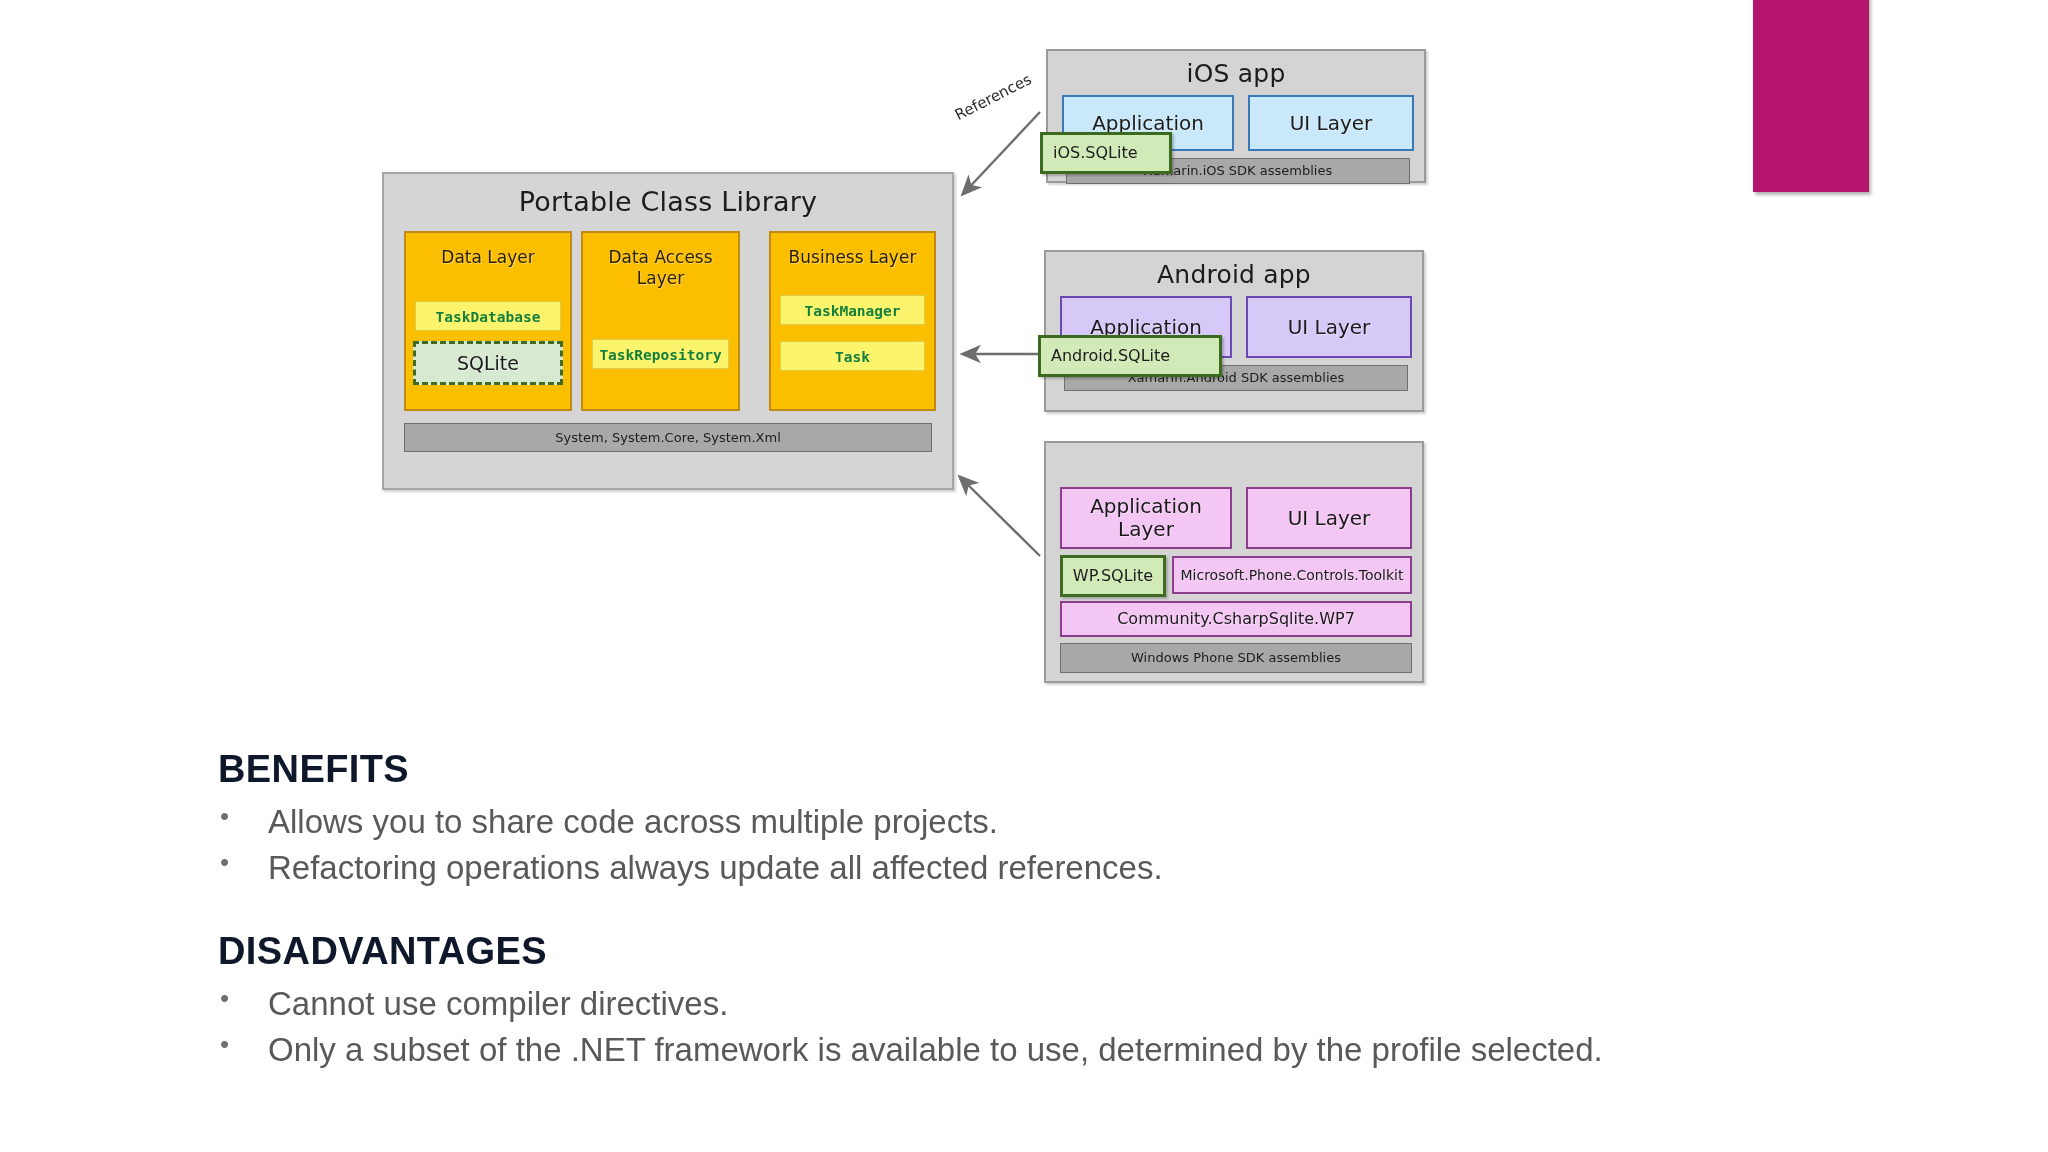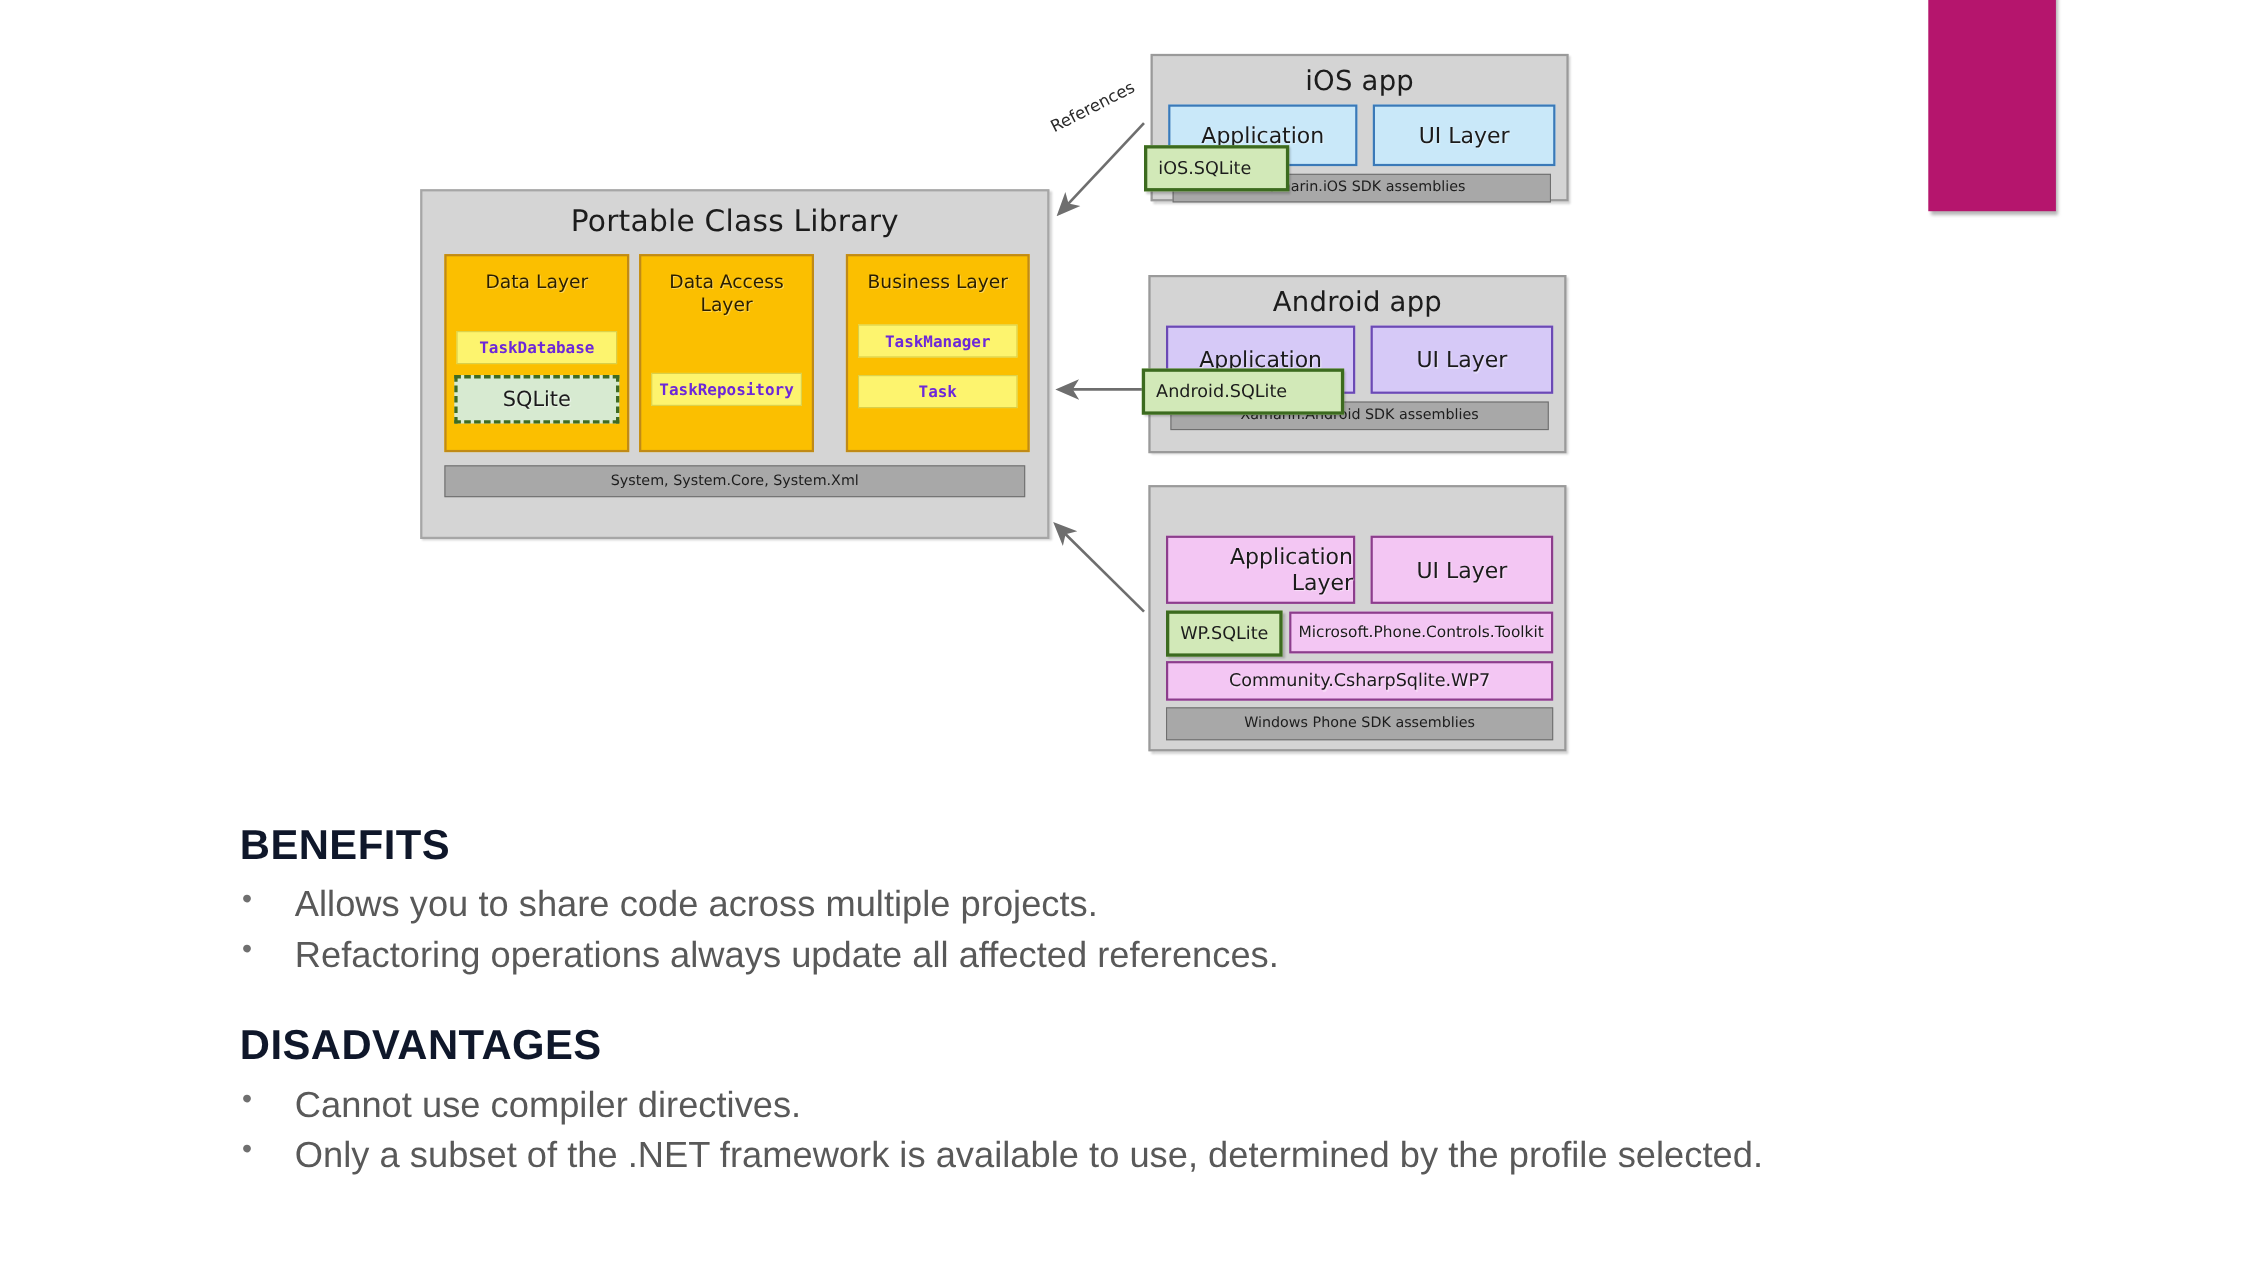--- a/index.html
+++ b/index.html
@@ -75,21 +75,21 @@
     line-height: 1.25;
   }
   .chip {
     position: absolute;
     left: 9px; right: 9px;
     background: #fdf46e;
     border: 1px solid #d9cf49;
     font-family: "DejaVu Sans Mono", monospace;
     font-weight: bold;
     font-size: 14.5px;
-    color: #6d28d9;
+    color: #15803d;
     text-align: center;
     line-height: 30px;
     height: 30px;
   }
   .chip-dashed {
     position: absolute;
     left: 7px; right: 7px;
     background: #d7ead1;
     border: 3px dashed #3f6b22;
     font-family: "DejaVu Sans", sans-serif;
@@ -262,21 +262,21 @@
 
   <div id="android-app" class="grp">
     <div class="app-title grp-title">Android app</div>
     <div class="app-layer purp" style="left:14px; top:44px; width:172px; height:62px;">Application</div>
     <div class="app-layer purp" style="left:200px; top:44px; width:166px; height:62px;">UI Layer</div>
     <div class="sqlite-badge" style="left:-8px; top:83px; width:184px;">Android.SQLite</div>
     <div class="sdk-bar" style="left:18px; right:14px; top:113px;">Xamarin.Android SDK assemblies</div>
   </div>
 
   <div id="wp-app" class="grp">
-    <div class="app-layer pink" style="left:14px; top:44px; width:172px; height:62px;text-align:right;">Application Layer</div>
+    <div class="app-layer pink" style="left:14px; top:44px; width:172px; height:62px;">Application Layer</div>
     <div class="app-layer pink" style="left:200px; top:44px; width:166px; height:62px;">UI Layer</div>
 
     <div class="sqlite-badge" style="left:14px; top:112px; width:106px; text-align:center; padding-left:0;">WP.SQLite</div>
     <div class="app-layer pink" style="left:126px; top:113px; width:240px; height:38px; font-size:14px;">Microsoft.Phone.Controls.Toolkit</div>
     <div class="app-layer pink" style="left:14px; top:158px; width:352px; height:36px; font-size:16px;">Community.CsharpSqlite.WP7</div>
     <div class="sdk-bar" style="left:14px; width:352px; top:200px; height:30px; line-height:28px;">Windows Phone SDK assemblies</div>
   </div>
 </div>
 
 <div id="copy">

